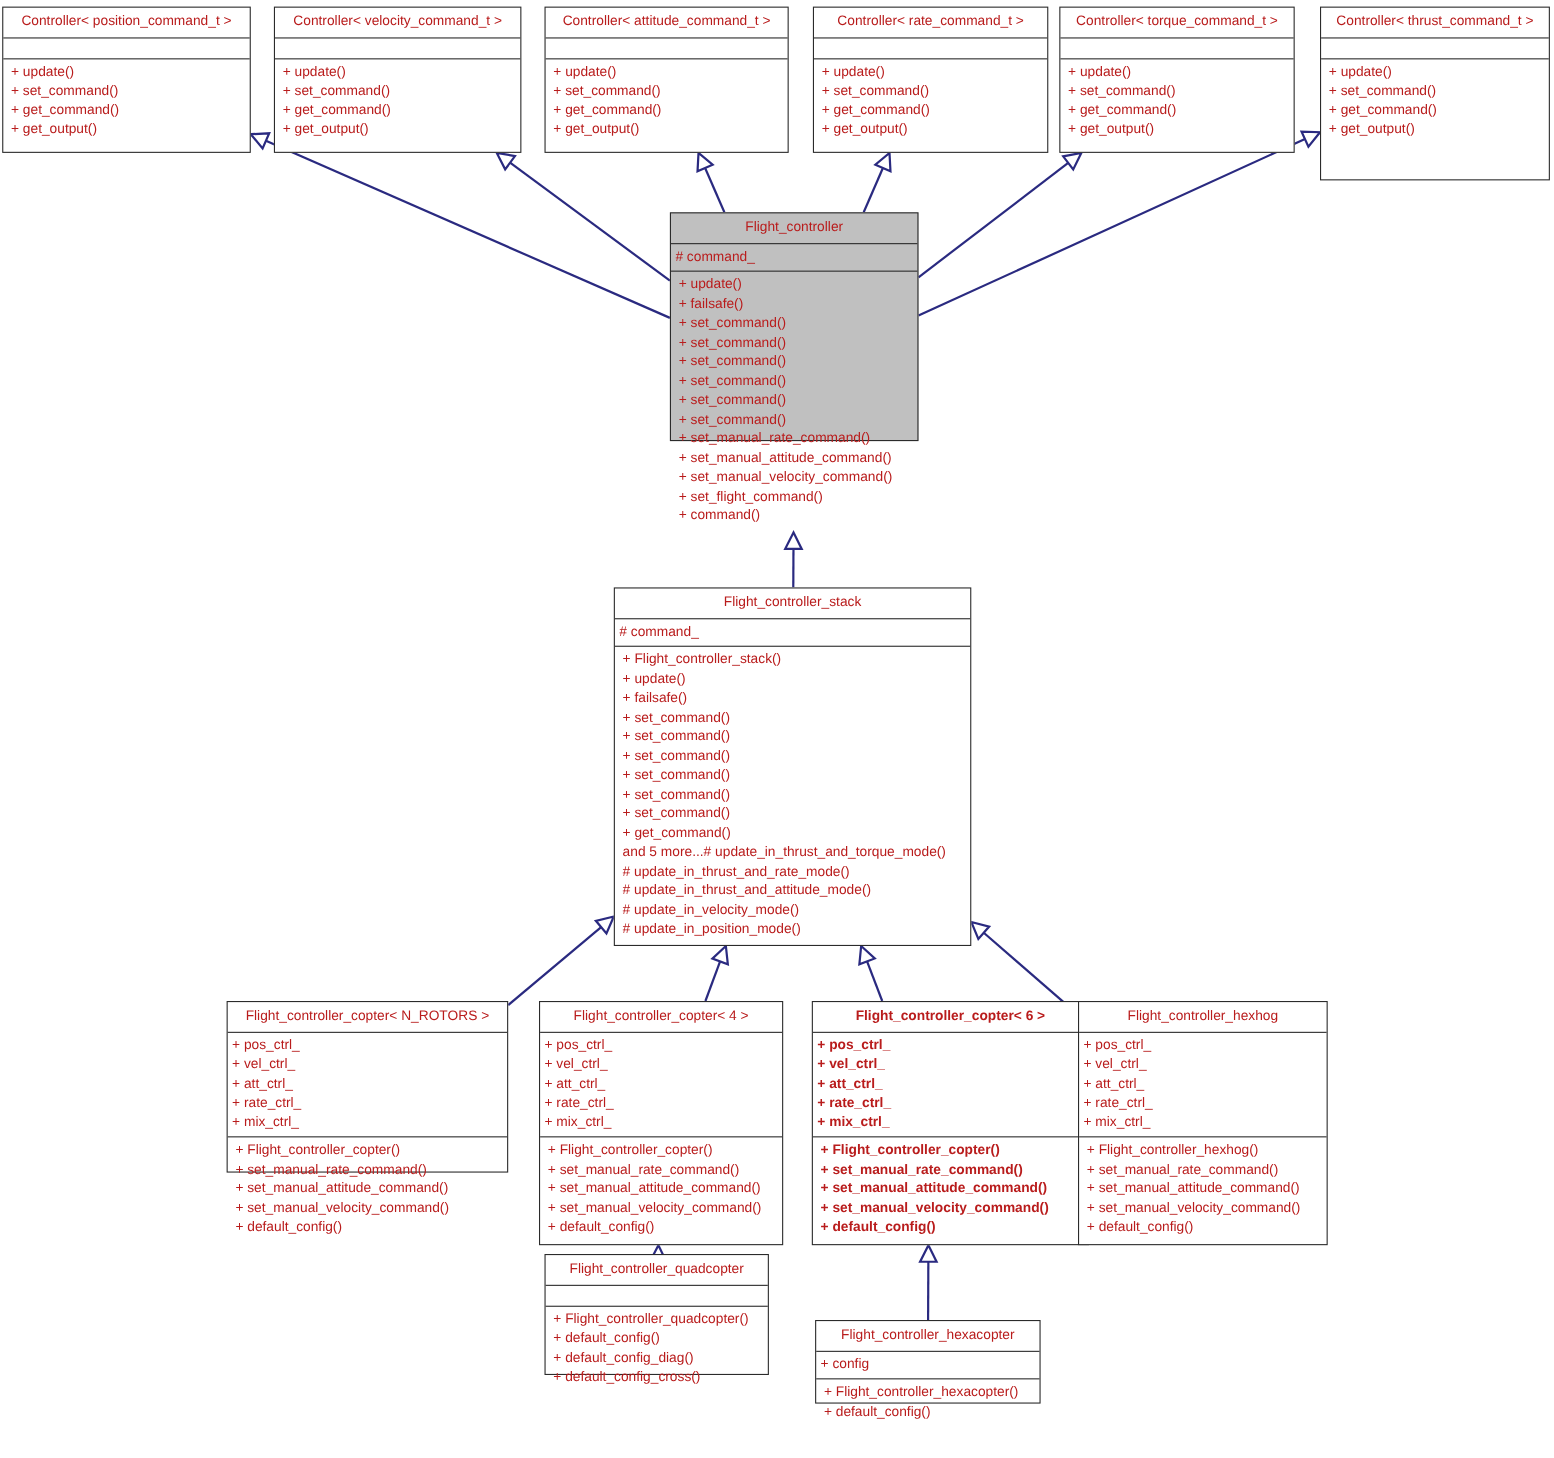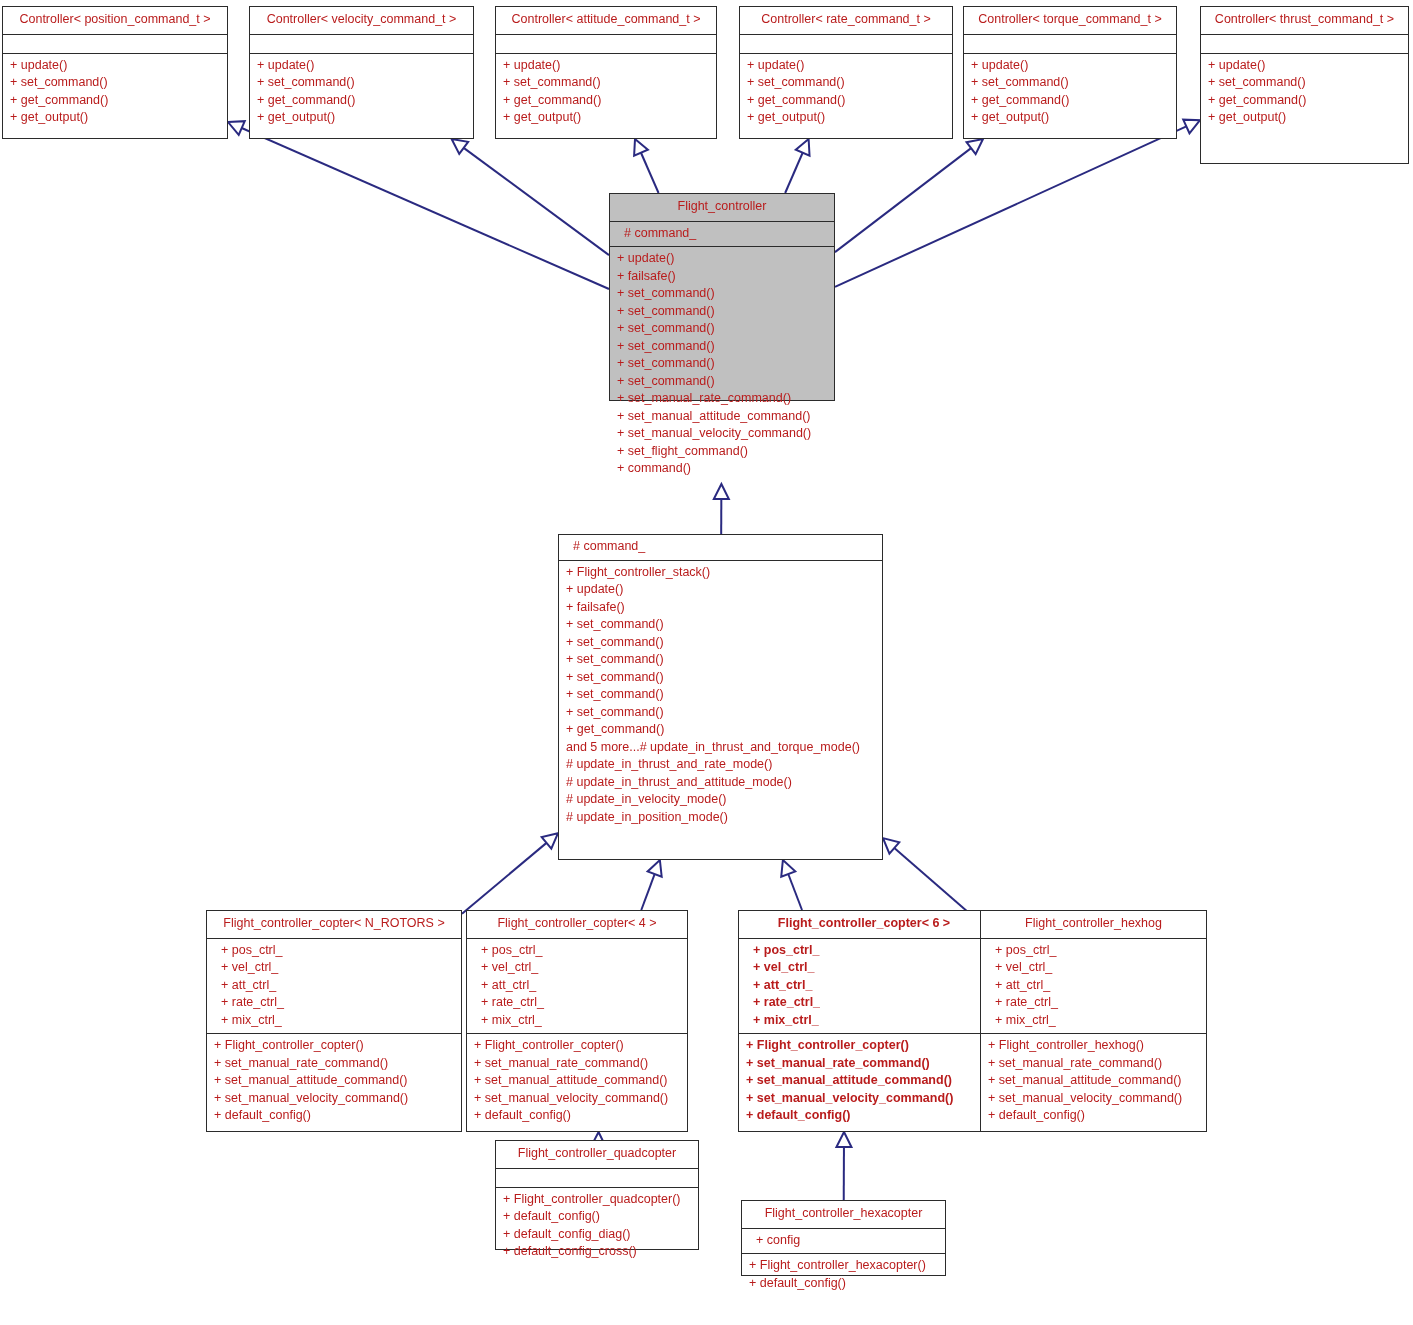--- a/index.html
+++ b/index.html
@@ -43,21 +43,21 @@
     box-sizing: border-box;
     text-align: center;
     padding: 4px 6px 5px 6px;
     border-bottom: 1px solid #2b2b2b;
     white-space: nowrap;
     overflow: hidden;
   }
   .uml-attrs {
     box-sizing: border-box;
     border-bottom: 1px solid #2b2b2b;
-    padding: 3px 7px 4px 14px;
+    padding: 3px 7px 4px 4px;
   }
   .uml-attrs.empty {
     min-height: 19px;
     padding: 3px 7px;
   }
   .uml-ops {
     box-sizing: border-box;
     padding: 3px 7px 5px 7px;
   }
   .uml-row {
@@ -179,20 +179,21 @@
           <div class="uml-row">+ set_command()</div>
           <div class="uml-row">+ set_command()</div>
           <div class="uml-row">+ set_manual_rate_command()</div>
           <div class="uml-row">+ set_manual_attitude_command()</div>
           <div class="uml-row">+ set_manual_velocity_command()</div>
           <div class="uml-row">+ set_flight_command()</div>
           <div class="uml-row">+ command()</div>
         </div>
       </div>
       <div class="uml-box" style="left: 558px; top: 534px; width: 325px; height: 326px;">
+        <div class="uml-title">Flight_controller_stack</div>
         <div class="uml-attrs">
           <div class="uml-row"># command_</div>
         </div>
         <div class="uml-ops">
           <div class="uml-row">+ Flight_controller_stack()</div>
           <div class="uml-row">+ update()</div>
           <div class="uml-row">+ failsafe()</div>
           <div class="uml-row">+ set_command()</div>
           <div class="uml-row">+ set_command()</div>
           <div class="uml-row">+ set_command()</div>
@@ -200,38 +201,38 @@
           <div class="uml-row">+ set_command()</div>
           <div class="uml-row">+ set_command()</div>
           <div class="uml-row">+ get_command()</div>
           <div class="uml-row">and 5 more...# update_in_thrust_and_torque_mode()</div>
           <div class="uml-row"># update_in_thrust_and_rate_mode()</div>
           <div class="uml-row"># update_in_thrust_and_attitude_mode()</div>
           <div class="uml-row"># update_in_velocity_mode()</div>
           <div class="uml-row"># update_in_position_mode()</div>
         </div>
       </div>
-      <div class="uml-box" style="left: 206px; top: 910px; width: 256px; height: 222px;">
+      <div class="uml-box" style="left: 206px; top: 910px; width: 256px; height: 156px;">
         <div class="uml-title">Flight_controller_copter&lt; N_ROTORS &gt;</div>
         <div class="uml-attrs">
           <div class="uml-row">+ pos_ctrl_</div>
           <div class="uml-row">+ vel_ctrl_</div>
           <div class="uml-row">+ att_ctrl_</div>
           <div class="uml-row">+ rate_ctrl_</div>
           <div class="uml-row">+ mix_ctrl_</div>
         </div>
         <div class="uml-ops">
           <div class="uml-row">+ Flight_controller_copter()</div>
           <div class="uml-row">+ set_manual_rate_command()</div>
           <div class="uml-row">+ set_manual_attitude_command()</div>
           <div class="uml-row">+ set_manual_velocity_command()</div>
           <div class="uml-row">+ default_config()</div>
         </div>
       </div>
-      <div class="uml-box" style="left: 466px; top: 910px; width: 222px; height: 222px;">
+      <div class="uml-box" style="left: 490px; top: 910px; width: 222px; height: 222px;">
         <div class="uml-title">Flight_controller_copter&lt; 4 &gt;</div>
         <div class="uml-attrs">
           <div class="uml-row">+ pos_ctrl_</div>
           <div class="uml-row">+ vel_ctrl_</div>
           <div class="uml-row">+ att_ctrl_</div>
           <div class="uml-row">+ rate_ctrl_</div>
           <div class="uml-row">+ mix_ctrl_</div>
         </div>
         <div class="uml-ops">
           <div class="uml-row">+ Flight_controller_copter()</div>

